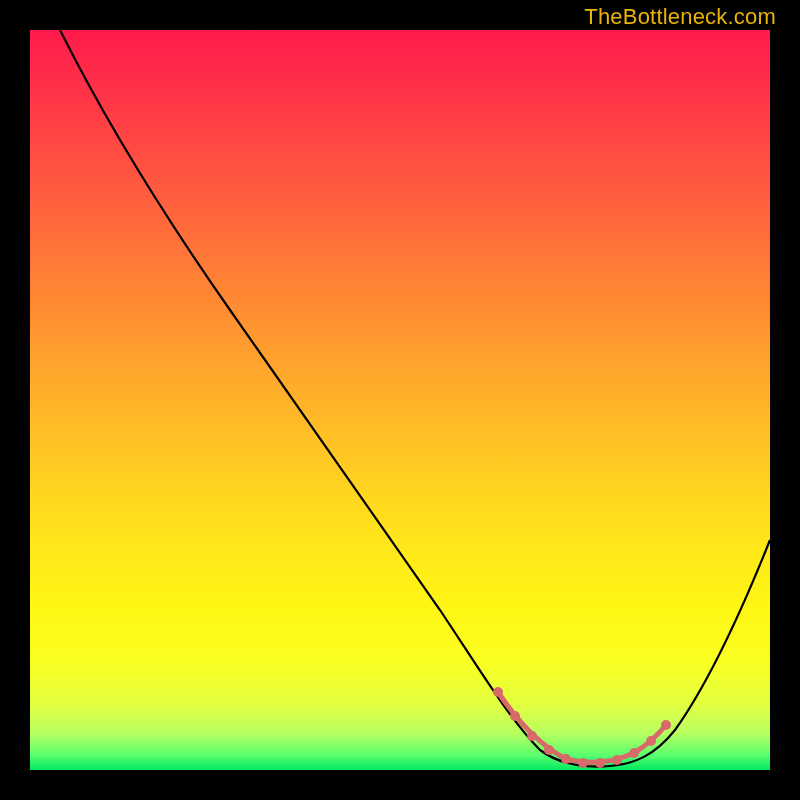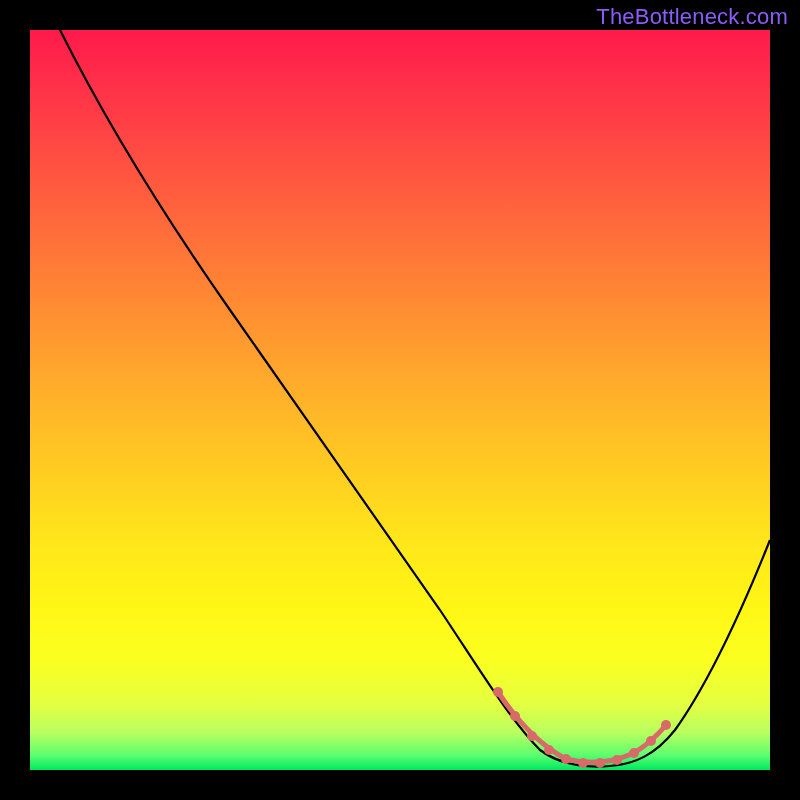--- a/index.html
+++ b/index.html
@@ -7,22 +7,22 @@
     width: 800px;
     height: 800px;
     background: #000;
     position: relative;
     font-family: Arial, Helvetica, sans-serif;
     overflow: hidden;
   }
   .watermark {
     position: absolute;
     top: 4px;
-    right: 12px;
-    color: #8b5cf6;
+    right: 24px;
+    color: #eab308;
     font-size: 22px;
     font-weight: 500;
     letter-spacing: 0.2px;
     z-index: 10;
   }
   .plot {
     position: absolute;
     left: 30px;
     top: 30px;
     width: 740px;

